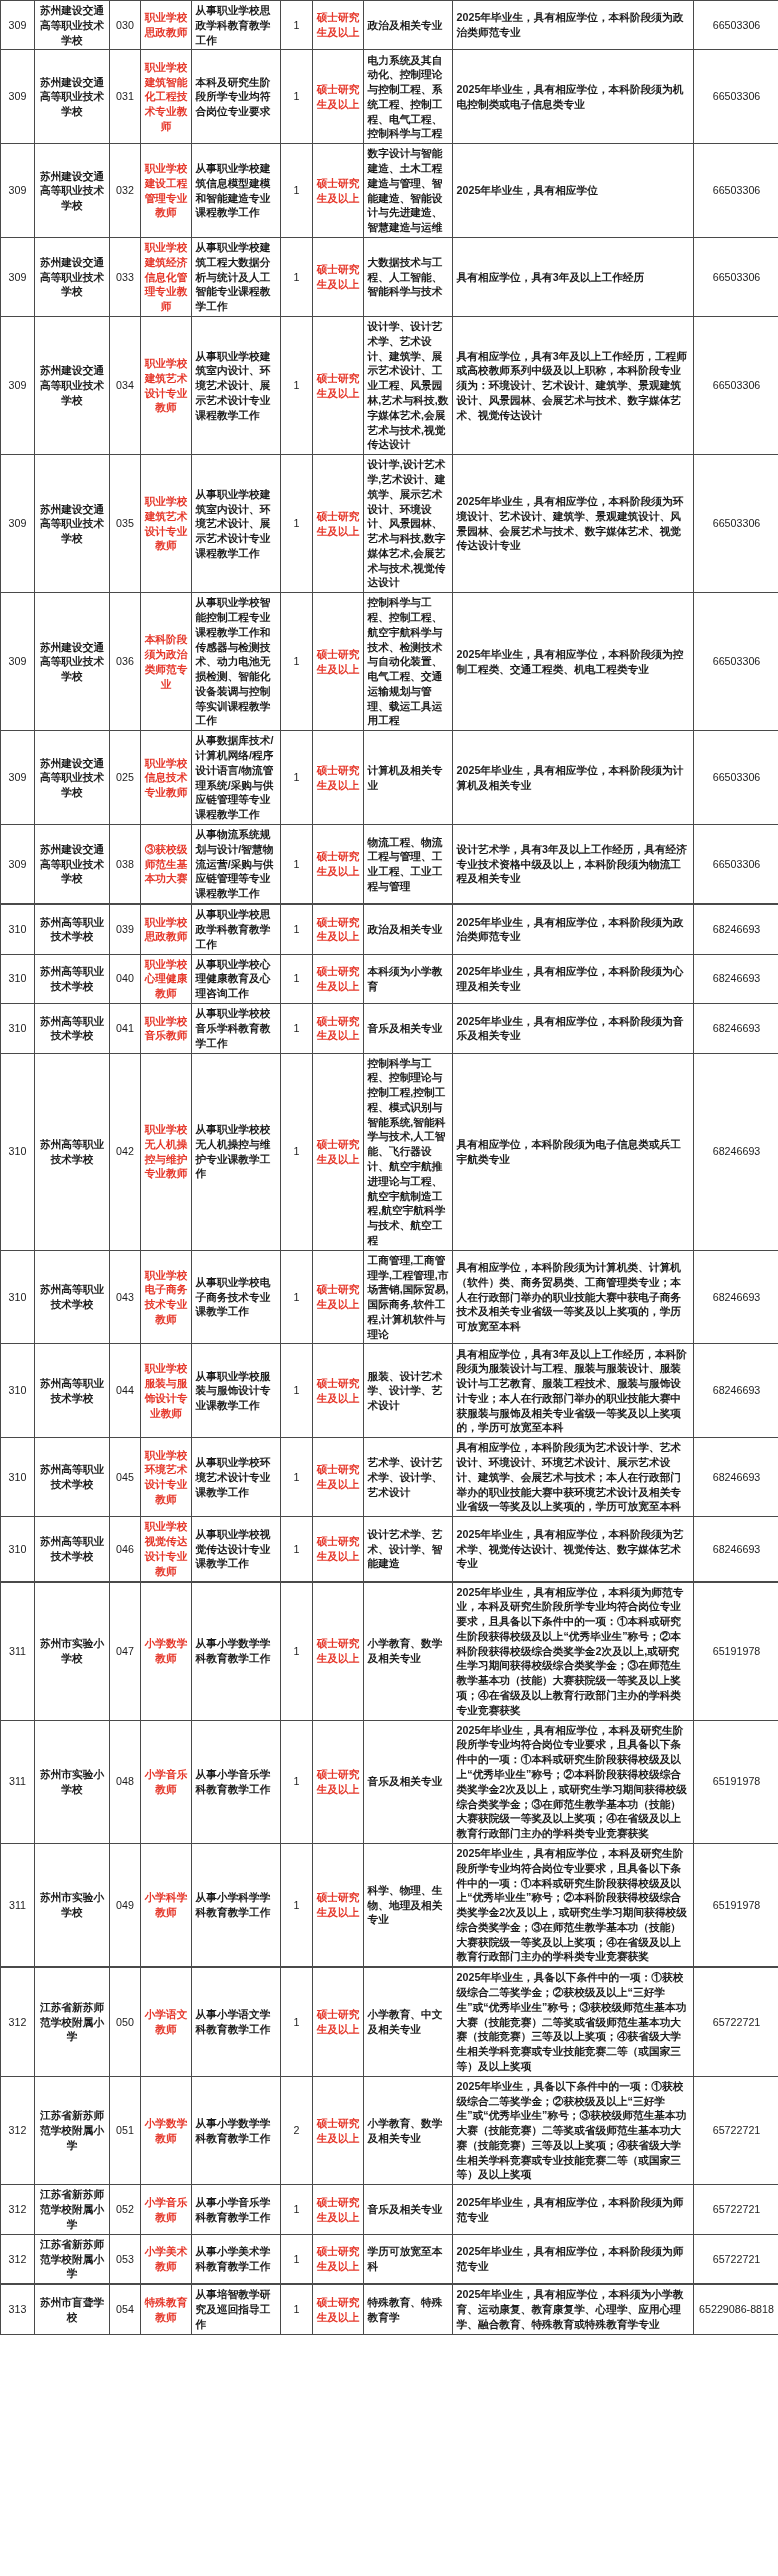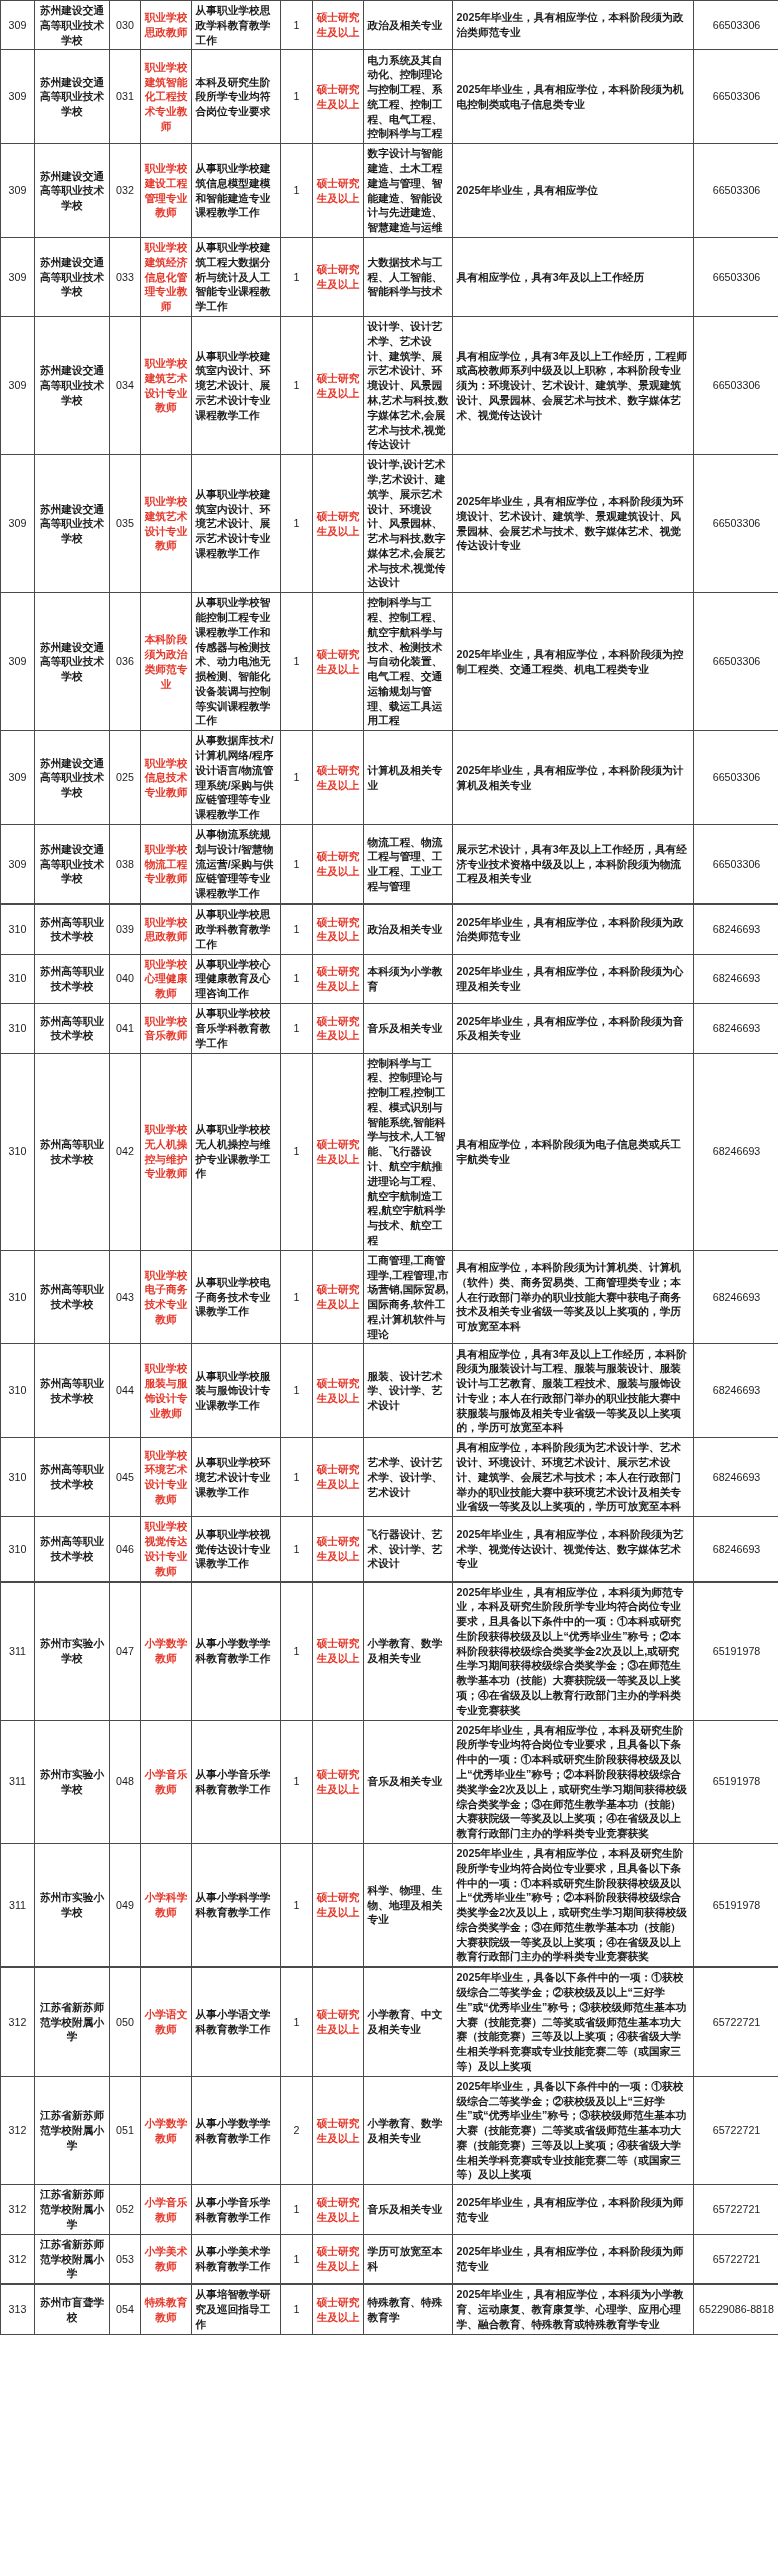--- a/index.html
+++ b/index.html
@@ -98,21 +98,21 @@
     <td class="num">66503306</td>
   </tr>
         <tr>
     <td class="num">309</td>
     <td class="c">苏州建设交通高等职业技术学校</td>
     <td class="num">034</td>
     <td class="c red">职业学校建筑艺术设计专业教师</td>
     <td class="l">从事职业学校建筑室内设计、环境艺术设计、展示艺术设计专业课程教学工作</td>
     <td class="num">1</td>
     <td class="c red">硕士研究生及以上</td>
-    <td class="l">设计学、设计艺术学、艺术设计、建筑学、展示艺术设计、环境设计、风景园林,艺术与科技,数字媒体艺术,会展艺术与技术,视觉传达设计</td>
+    <td class="l">设计学、设计艺术学、艺术设计、建筑学、展示艺术设计、工业工程、风景园林,艺术与科技,数字媒体艺术,会展艺术与技术,视觉传达设计</td>
     <td class="l">具有相应学位，具有3年及以上工作经历，工程师或高校教师系列中级及以上职称，本科阶段专业须为：环境设计、艺术设计、建筑学、景观建筑设计、风景园林、会展艺术与技术、数字媒体艺术、视觉传达设计</td>
     <td class="num">66503306</td>
   </tr>
         <tr>
     <td class="num">309</td>
     <td class="c">苏州建设交通高等职业技术学校</td>
     <td class="num">035</td>
     <td class="c red">职业学校建筑艺术设计专业教师</td>
     <td class="l">从事职业学校建筑室内设计、环境艺术设计、展示艺术设计专业课程教学工作</td>
     <td class="num">1</td>
@@ -142,26 +142,26 @@
     <td class="num">1</td>
     <td class="c red">硕士研究生及以上</td>
     <td class="l">计算机及相关专业</td>
     <td class="l">2025年毕业生，具有相应学位，本科阶段须为计算机及相关专业</td>
     <td class="num">66503306</td>
   </tr>
         <tr>
     <td class="num">309</td>
     <td class="c">苏州建设交通高等职业技术学校</td>
     <td class="num">038</td>
-    <td class="c red">职业学校物流工程专业教师</td>
+    <td class="c red">③获校级师范生基本功大赛</td>
     <td class="l">从事物流系统规划与设计/智慧物流运营/采购与供应链管理等专业课程教学工作</td>
     <td class="num">1</td>
     <td class="c red">硕士研究生及以上</td>
     <td class="l">物流工程、物流工程与管理、工业工程、工业工程与管理</td>
-    <td class="l">展示艺术设计，具有3年及以上工作经历，具有经济专业技术资格中级及以上，本科阶段须为物流工程及相关专业</td>
+    <td class="l">设计艺术学，具有3年及以上工作经历，具有经济专业技术资格中级及以上，本科阶段须为物流工程及相关专业</td>
     <td class="num">66503306</td>
   </tr>
         <tr>
     <td class="num">310</td>
     <td class="c">苏州高等职业技术学校</td>
     <td class="num">039</td>
     <td class="c red">职业学校思政教师</td>
     <td class="l">从事职业学校思政学科教育教学工作</td>
     <td class="num">1</td>
     <td class="c red">硕士研究生及以上</td>
@@ -242,21 +242,21 @@
     <td class="num">68246693</td>
   </tr>
         <tr>
     <td class="num">310</td>
     <td class="c">苏州高等职业技术学校</td>
     <td class="num">046</td>
     <td class="c red">职业学校视觉传达设计专业教师</td>
     <td class="l">从事职业学校视觉传达设计专业课教学工作</td>
     <td class="num">1</td>
     <td class="c red">硕士研究生及以上</td>
-    <td class="l">飞行器设计、艺术、设计学、艺术设计</td>
+    <td class="l">设计艺术学、艺术、设计学、智能建造</td>
     <td class="l">2025年毕业生，具有相应学位，本科阶段须为艺术学、视觉传达设计、视觉传达、数字媒体艺术专业</td>
     <td class="num">68246693</td>
   </tr>
         <tr>
     <td class="num">311</td>
     <td class="c">苏州市实验小学校</td>
     <td class="num">047</td>
     <td class="c red">小学数学教师</td>
     <td class="l">从事小学数学学科教育教学工作</td>
     <td class="num">1</td>

